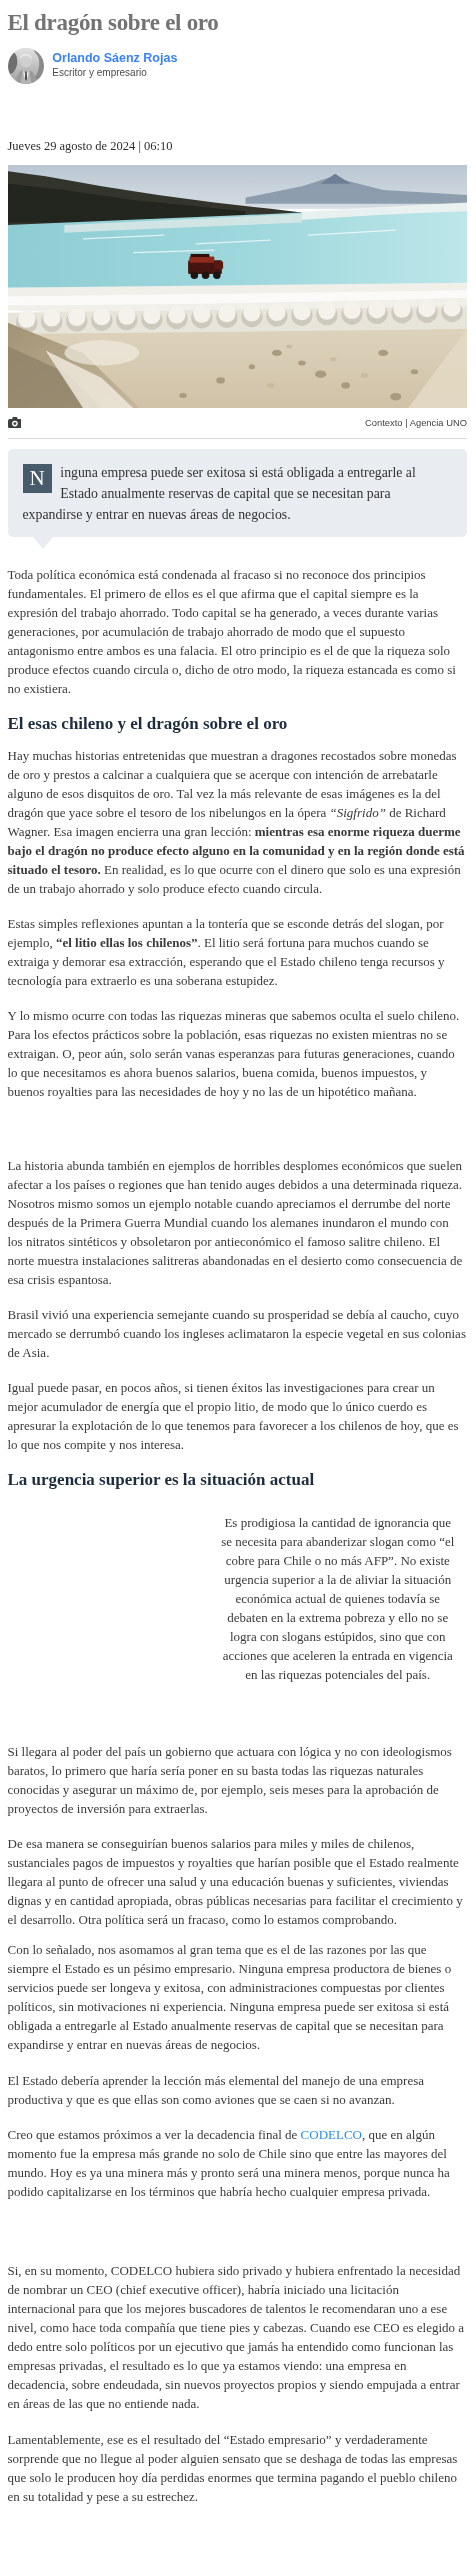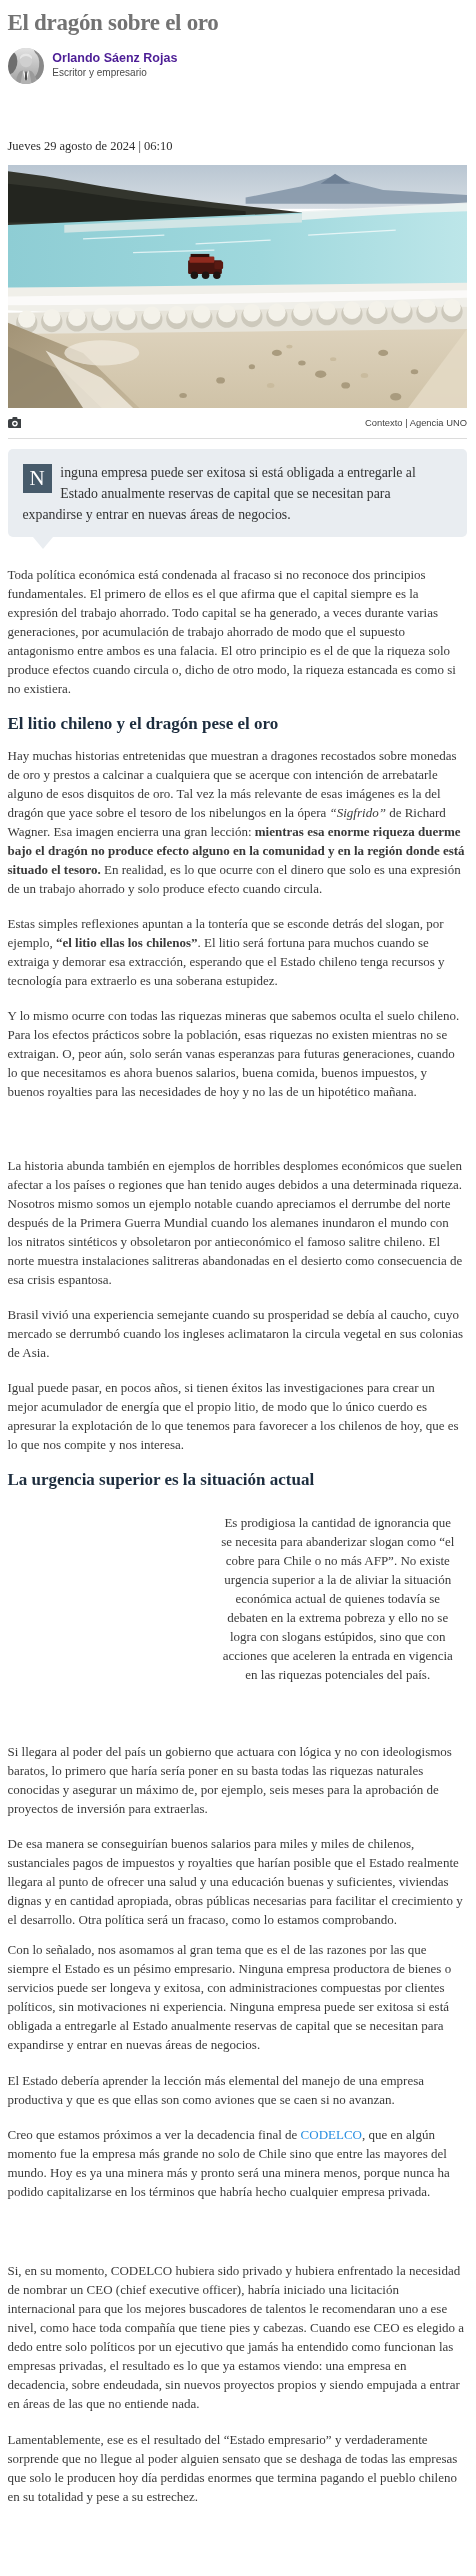--- a/index.html
+++ b/index.html
@@ -8,21 +8,21 @@
 
   .article-title{
     font-family:"Liberation Serif",serif;
     font-size:23px;line-height:27.5px;font-weight:700;
     color:#737373;margin:0;letter-spacing:-0.3px;
   }
 
   .author-row{display:flex;align-items:center;margin-top:11.3px;height:36px;}
   .avatar{width:36px;height:36px;border-radius:50%;overflow:hidden;flex:none;background:#cfcfcf;}
   .author-meta{margin-left:8.8px;font-family:"Liberation Sans",sans-serif;}
-  .author-name{font-size:12.5px;font-weight:700;color:#4c1d95;text-decoration:none;display:block;line-height:15px;}
+  .author-name{font-size:12.5px;font-weight:700;color:#3b82f6;text-decoration:none;display:block;line-height:15px;}
   .author-role{font-size:10px;color:#4a4a4a;line-height:13.8px;}
 
   .date-line{margin-top:54px;font-size:12.5px;line-height:17.5px;color:#2e2e2e;}
 
   .hero-figure{margin:10px 0 0 0;}
   .hero-img{display:block;width:459px;height:243px;}
 
   .caption-row{display:flex;align-items:center;margin-top:8.8px;gap:4px;justify-content:space-between;}
   .caption-text{font-family:"Liberation Sans",sans-serif;font-size:9.4px;color:#3f3f3f;}
 
@@ -251,33 +251,33 @@
 
   <div class="callout">
     <div class="callout-box">
       <span class="dropcap">N</span><span>inguna empresa puede ser exitosa si está obligada a entregarle al Estado anualmente reservas de capital que se necesitan para expandirse y entrar en nuevas áreas de negocios.</span>
     </div>
     <div class="callout-tail"></div>
   </div>
 
   <p class="body-p">Toda política económica está condenada al fracaso si no reconoce dos principios fundamentales. El primero de ellos es el que afirma que el capital siempre es la expresión del trabajo ahorrado. Todo capital se ha generado, a veces durante varias generaciones, por acumulación de trabajo ahorrado de modo que el supuesto antagonismo entre ambos es una falacia. El otro principio es el de que la riqueza solo produce efectos cuando circula o, dicho de otro modo, la riqueza estancada es como si no existiera.</p>
 
-  <h2 class="section-h">El litio chileno y el dragón pese el oro</h2>
+  <h2 class="section-h">El esas chileno y el dragón sobre el oro</h2>
 
   <p class="body-p after-h"><span>Hay muchas historias entretenidas que muestran a dragones recostados sobre monedas de oro y prestos a calcinar a cualquiera que se acerque con intención de arrebatarle alguno de esos disquitos de oro. Tal vez la más relevante de esas imágenes es la del dragón que yace sobre el tesoro de los nibelungos en la ópera </span><span class="it">“Sigfrido”</span><span> de Richard Wagner. Esa imagen encierra una gran lección: </span><span class="b">mientras esa enorme riqueza duerme bajo el dragón no produce efecto alguno en la comunidad y en la región donde está situado el tesoro.</span><span> En realidad, es lo que ocurre con el dinero que solo es una expresión de un trabajo ahorrado y solo produce efecto cuando circula.</span></p>
 
   <p class="body-p"><span>Estas simples reflexiones apuntan a la tontería que se esconde detrás del slogan, por ejemplo, </span><span class="b">“el litio ellas los chilenos”</span><span>. El litio será fortuna para muchos cuando se extraiga y demorar esa extracción, esperando que el Estado chileno tenga recursos y tecnología para extraerlo es una soberana estupidez.</span></p>
 
   <p class="body-p">Y lo mismo ocurre con todas las riquezas mineras que sabemos oculta el suelo chileno. Para los efectos prácticos sobre la población, esas riquezas no existen mientras no se extraigan. O, peor aún, solo serán vanas esperanzas para futuras generaciones, cuando lo que necesitamos es ahora buenos salarios, buena comida, buenos impuestos, y buenos royalties para las necesidades de hoy y no las de un hipotético mañana.</p>
 
   <div class="ad-slot s1"></div>
 
   <p class="body-p">La historia abunda también en ejemplos de horribles desplomes económicos que suelen afectar a los países o regiones que han tenido auges debidos a una determinada riqueza. Nosotros mismo somos un ejemplo notable cuando apreciamos el derrumbe del norte después de la Primera Guerra Mundial cuando los alemanes inundaron el mundo con los nitratos sintéticos y obsoletaron por antieconómico el famoso salitre chileno. El norte muestra instalaciones salitreras abandonadas en el desierto como consecuencia de esa crisis espantosa.</p>
 
-  <p class="body-p">Brasil vivió una experiencia semejante cuando su prosperidad se debía al caucho, cuyo mercado se derrumbó cuando los ingleses aclimataron la circula vegetal en sus colonias de Asia.</p>
+  <p class="body-p">Brasil vivió una experiencia semejante cuando su prosperidad se debía al caucho, cuyo mercado se derrumbó cuando los ingleses aclimataron la especie vegetal en sus colonias de Asia.</p>
 
   <p class="body-p">Igual puede pasar, en pocos años, si tienen éxitos las investigaciones para crear un mejor acumulador de energía que el propio litio, de modo que lo único cuerdo es apresurar la explotación de lo que tenemos para favorecer a los chilenos de hoy, que es lo que nos compite y nos interesa.</p>
 
   <h2 class="section-h">La urgencia superior es la situación actual</h2>
 
   <div class="wrap-row">
     <div class="wrap-spacer"></div>
     <p class="body-p">Es prodigiosa la cantidad de ignorancia que se necesita para abanderizar slogan como “el cobre para Chile o no más AFP”. No existe urgencia superior a la de aliviar la situación económica actual de quienes todavía se debaten en la extrema pobreza y ello no se logra con slogans estúpidos, sino que con acciones que aceleren la entrada en vigencia en las riquezas potenciales del país.</p>
   </div>
 

